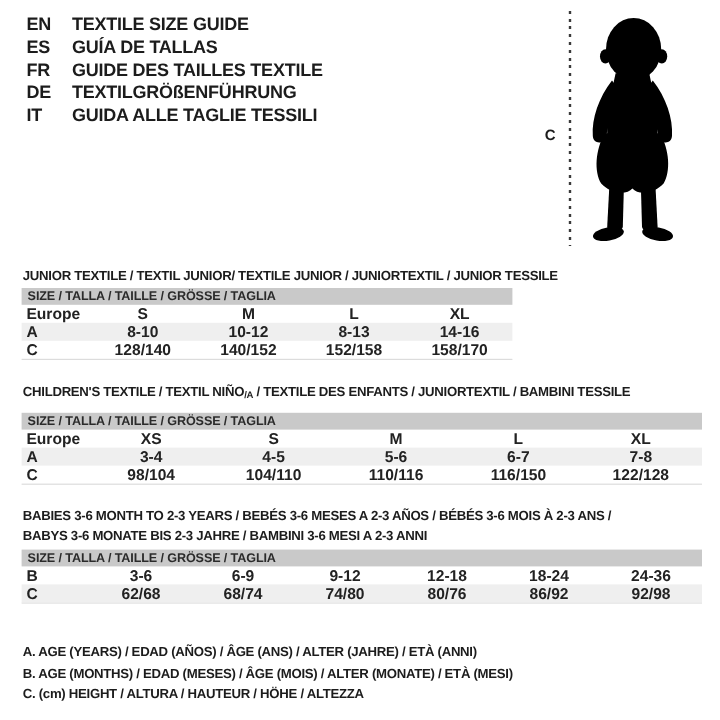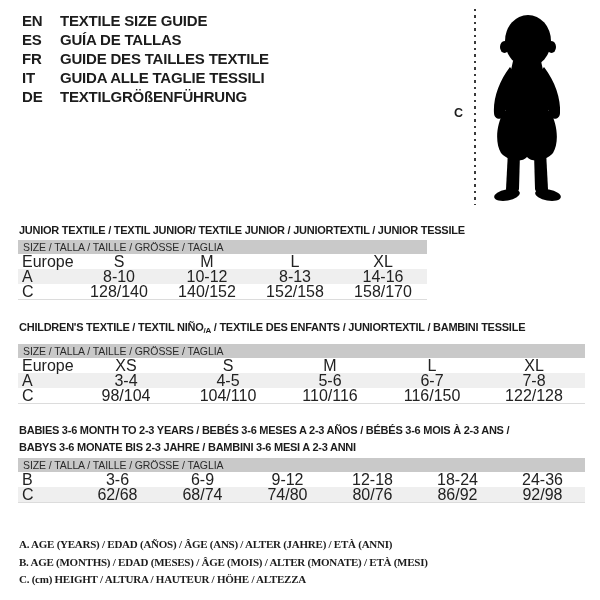--- a/index.html
+++ b/index.html
@@ -16,36 +16,36 @@
            background:repeating-linear-gradient(to bottom,#3a3a3a 0 2.5px,transparent 2.5px 6.5px);}
   .fig-c{position:absolute;left:454px;top:106px;font-weight:700;font-size:12.5px;}
   .fig-svg{position:absolute;left:483px;top:9px;}
 
   
   .sec{position:absolute;font-weight:700;font-size:11px;letter-spacing:-0.25px;white-space:nowrap;}
   .sec .sub{font-size:8px;vertical-align:-2px;}
   .sec2line div{line-height:17px;}
 
   
-  .table{position:absolute;border-bottom:1px solid #dcdcdc;}
+  .table{position:absolute;border-bottom:1px solid #dcdcdc;font-weight:bold;}
   .size-bar{height:14px;line-height:14px;background:#c9c9c9;font-size:10.5px;color:#2b2b2b;
             padding-left:5px;letter-spacing:-0.1px;}
-  .trow{display:grid;height:15px;line-height:15px;font-size:16px;color:#222;}
+  .trow{display:grid;height:15px;line-height:15px;font-size:13px;color:#222;}
   .t1 .trow{grid-template-columns:57px repeat(4,1fr);}
   .t2 .trow{grid-template-columns:57px repeat(5,1fr);}
   .t3 .trow{grid-template-columns:57px repeat(6,1fr);}
   .tlabel{padding-left:4px;text-align:left;}
   .tcell{text-align:center;}
   .shade{background:#efefef;}
   .t1{left:18px;top:240px;width:409px;}
   .t2{left:18px;top:344px;width:567px;}
   .t3{left:18px;top:458px;width:567px;}
 
   
-  .notes{position:absolute;left:19px;top:536px;font-weight:700;font-size:11px;letter-spacing:-0.25px;font-family:Liberation Serif, serif;}
+  .notes{position:absolute;left:19px;top:536px;font-weight:700;font-size:11px;letter-spacing:-0.25px;}
   .notes div{line-height:17.5px;white-space:nowrap;}
 </style>
 </head>
 <body>
 
 <div class="page">
 
   <div class="lang-list">
     <div class="lang-row">
       <span class="lang-code">EN</span>
@@ -53,26 +53,26 @@
     </div>
     <div class="lang-row">
       <span class="lang-code">ES</span>
       <span class="lang-label">GUÍA DE TALLAS</span>
     </div>
     <div class="lang-row">
       <span class="lang-code">FR</span>
       <span class="lang-label">GUIDE DES TAILLES TEXTILE</span>
     </div>
     <div class="lang-row">
+      <span class="lang-code">DE</span>
+      <span class="lang-label">TEXTILGRÖßENFÜHRUNG</span>
+    </div>
+    <div class="lang-row">
       <span class="lang-code">IT</span>
       <span class="lang-label">GUIDA ALLE TAGLIE TESSILI</span>
-    </div>
-    <div class="lang-row">
-      <span class="lang-code">DE</span>
-      <span class="lang-label">TEXTILGRÖßENFÜHRUNG</span>
     </div>
   </div>
 
   <div class="dotline"></div>
   <div class="fig-c">C</div>
   <svg class="fig-svg" width="88" height="194" viewBox="0 0 88 194" aria-hidden="true">
     <g fill="#000000">
       <ellipse cx="45" cy="32" rx="23" ry="26"></ellipse>
       <ellipse cx="21.5" cy="38" rx="4.5" ry="6"></ellipse>
       <ellipse cx="68.5" cy="38" rx="4.5" ry="6"></ellipse>

